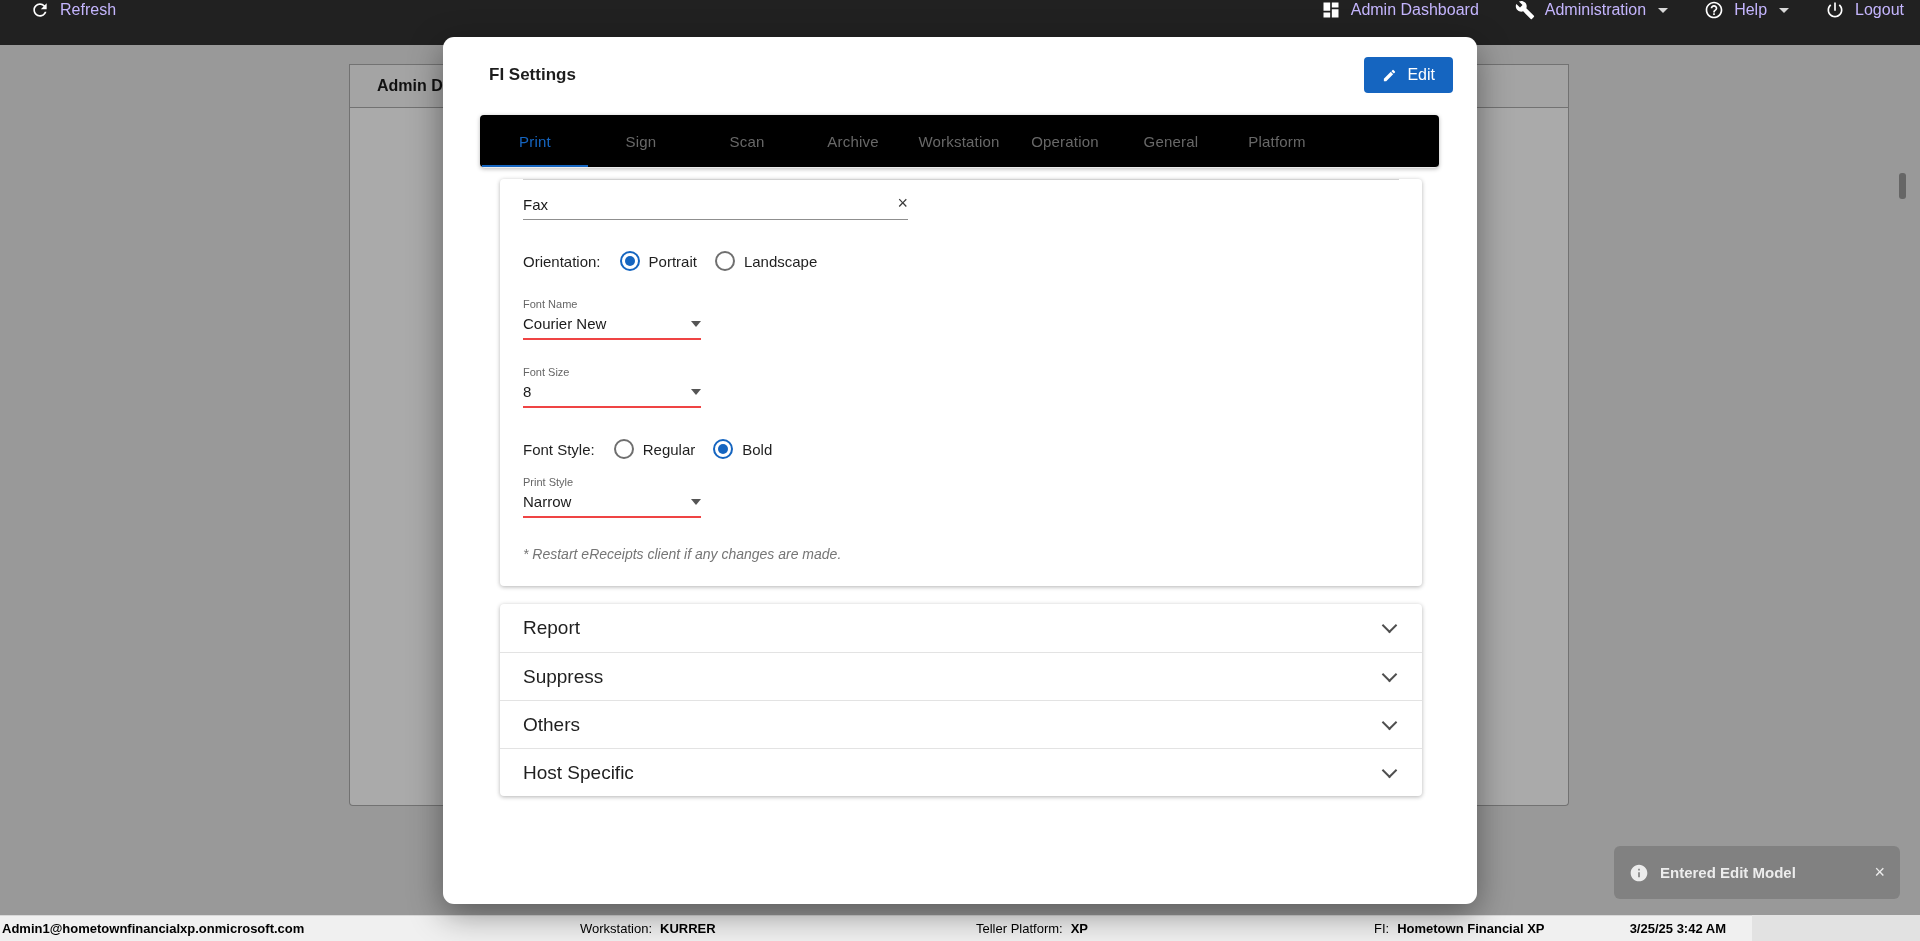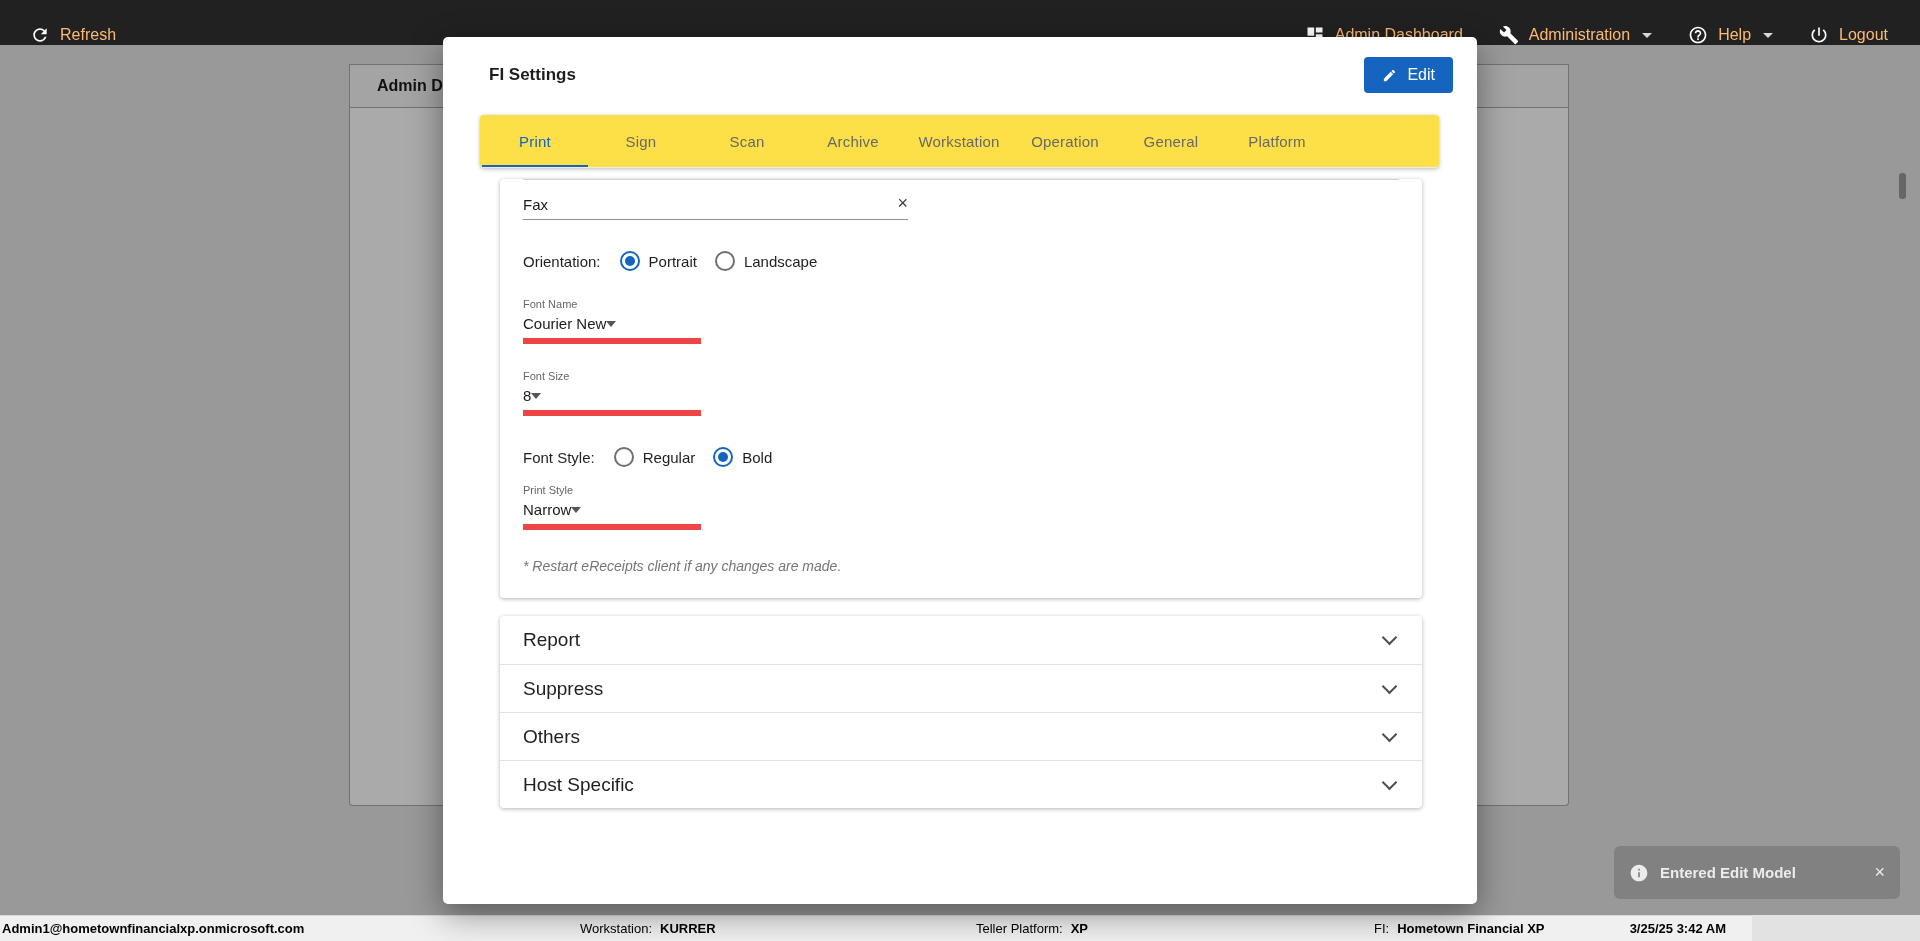--- a/index.html
+++ b/index.html
@@ -1,20 +1,20 @@
 <!DOCTYPE html>
 <html><head>
 <meta charset="utf-8">
 <style>
   * { margin:0; padding:0; box-sizing:border-box; }
   html,body { width:1920px; height:941px; overflow:hidden; font-family:"Liberation Sans", sans-serif; background:#e2e2e2; }
 
   
-  .topbar { position:absolute; top:0; left:0; width:1920px; height:45px; background:#212121; color:#fdba74;
-            display:flex; align-items:flex-end; padding:0 32px 0 30px; font-size:16px; z-index:50; }
+  .topbar { position:absolute; top:0; left:0; width:1920px; height:45px; background:#212121; color:#c4b5fd;
+            display:flex; align-items:flex-start; padding:0 16px 0 30px; font-size:16px; z-index:50; }
   .tb-item { display:flex; align-items:center; gap:10px; cursor:pointer; white-space:nowrap; }
   .tb-right { margin-left:auto; display:flex; align-items:center; gap:36px; }
   .tb-icon { width:20px; height:20px; display:inline-flex; }
   .tb-icon svg { width:20px; height:20px; fill:#ffffff; }
   .caret { width:0; height:0; border-left:5px solid transparent; border-right:5px solid transparent;
            border-top:5px solid #d8d8d8; margin-left:2px; }
 
   
   .page-behind { position:absolute; top:45px; left:0; width:1920px; height:870px; background:#e2e2e2; z-index:1; }
   .bg-panel-header { position:absolute; left:349px; top:19px; width:1220px; height:44px; background:#f2f2f2;
@@ -23,29 +23,29 @@
   .bg-panel-body { position:absolute; left:349px; top:63px; width:1220px; height:698px; background:#fbfbfb;
                    border:1px solid #a8a8a8; border-top:none; border-radius:0 0 4px 4px; }
 
   .overlay { position:absolute; top:45px; left:0; width:1920px; height:870px; background:rgba(0,0,0,0.32); z-index:10; }
 
   .scroll-thumb { position:absolute; right:14px; top:173px; width:7px; height:26px; background:rgba(40,40,40,0.45);
                   border-radius:3px; z-index:11; }
 
   
   .dialog { position:absolute; left:443px; top:37px; width:1034px; height:867px; background:#ffffff;
-            border-radius:5px; box-shadow:0 10px 34px rgba(0,0,0,0.42); z-index:60; }
+            border-radius:11px; box-shadow:0 10px 34px rgba(0,0,0,0.42); z-index:60; }
   .dlg-header { display:flex; align-items:center; height:76px; padding:0 24px 0 46px; }
   .dlg-title { font-size:17px; font-weight:bold; color:#1d1d1d; }
   .edit-btn { margin-left:auto; background:#1565c0; color:#ffffff; border:none; height:36px; padding:15px 18px;
               border-radius:4px; display:flex; align-items:center; gap:10px; font-size:16px; cursor:pointer;
               font-family:"Liberation Sans", sans-serif; }
   .edit-btn svg { width:15px; height:15px; fill:#ffffff; }
 
-  .tabbar { margin:2px 38px 0 37px; height:53px; background:#fde047; border-radius:4px;
+  .tabbar { margin:2px 38px 0 37px; height:53px; background:#000000; border-radius:4px;
             box-shadow:0 1px 4px rgba(0,0,0,0.28); display:flex; align-items:stretch; padding-left:2px;
             border-bottom:1px solid #ececec; }
   .tab { width:106px; display:flex; align-items:center; justify-content:center; font-size:15px; color:#686868;
          position:relative; cursor:pointer; letter-spacing:0.2px; }
   .tab.active { color:#1565c0; }
   .tab.active::after { content:""; position:absolute; left:0; right:0; bottom:0; height:2px; background:#1565c0; }
 
   .acc-area { margin:11px 55px 0 57px; }
   .card { background:#fff; border-radius:4px; box-shadow:0 1px 4px rgba(0,0,0,0.3); }
 
@@ -56,22 +56,22 @@
   .chev.up   { transform:rotate(-135deg); margin-top:6px; }
   .chev.down { transform:rotate(45deg); margin-top:-5px; }
 
   .divider { border-top:1px solid #d2d2d2; margin:0 23px; }
 
   .receipt-body { padding:16px 23px 24px 23px; }
   .field-label { font-size:11px; color:#666666; margin-bottom:5px; }
   .underline-input { width:385px; border-bottom:1px solid #8f8f8f; display:flex; align-items:flex-start;
                      justify-content:space-between; padding-bottom:6px; font-size:15px; color:#1a1a1a; cursor:text; }
   .clear-x { font-size:18px; color:#3c3c3c; line-height:14px; cursor:pointer; }
-  .select { width:178px; border-bottom:6px solid #ef4444; display:flex; align-items:center;
-            justify-content:flex-start; padding-bottom:6px; font-size:15px; color:#1a1a1a; cursor:pointer; }
+  .select { width:178px; border-bottom:2px solid #ef4444; display:flex; align-items:center;
+            justify-content:space-between; padding-bottom:6px; font-size:15px; color:#1a1a1a; cursor:pointer; }
   .dd-arrow { width:0; height:0; border-left:5px solid transparent; border-right:5px solid transparent;
               border-top:6px solid #555555; }
 
   .radio-row { display:flex; align-items:center; font-size:15px; color:#1f1f1f; height:22px; }
   .row-label { margin-right:19px; }
   .radio { width:20px; height:20px; border:2px solid #6f6f6f; border-radius:50%; position:relative;
            margin-right:9px; flex:0 0 auto; cursor:pointer; }
   .radio.checked { border-color:#1565c0; }
   .radio.checked::after { content:""; position:absolute; left:3px; top:3px; width:10px; height:10px;
                           border-radius:50%; background:#1565c0; }

